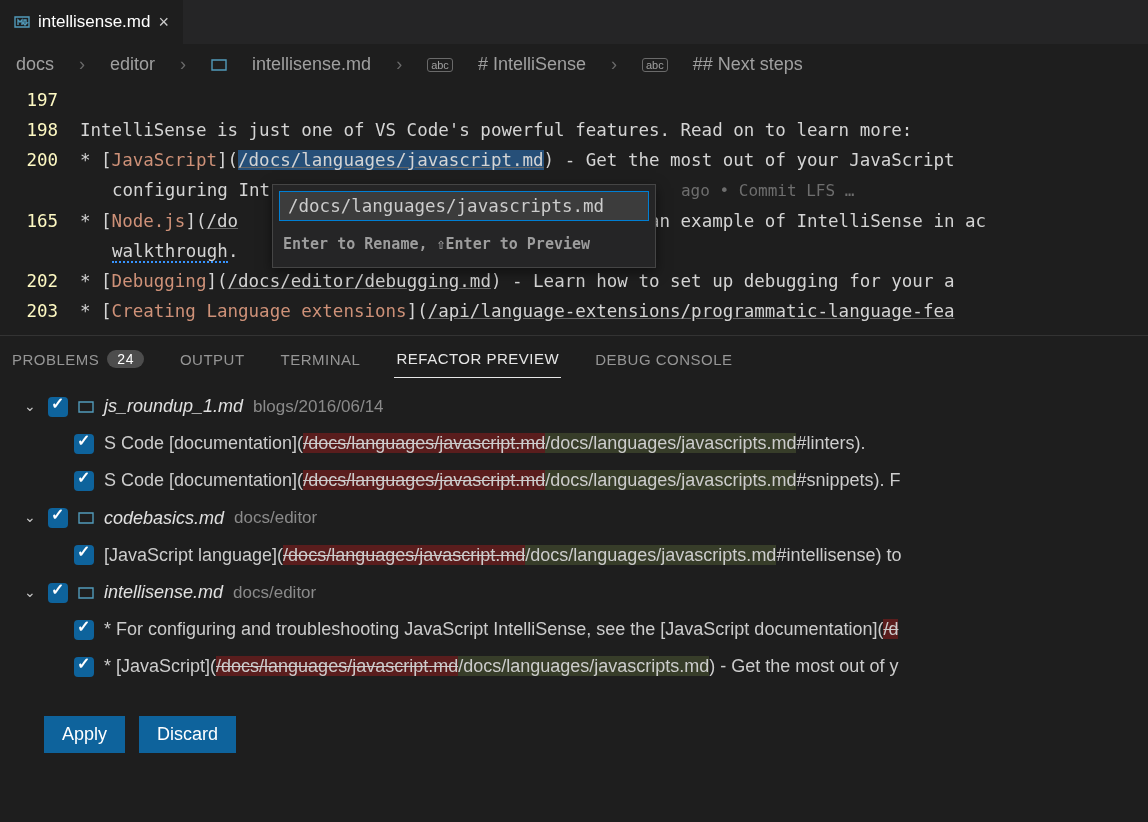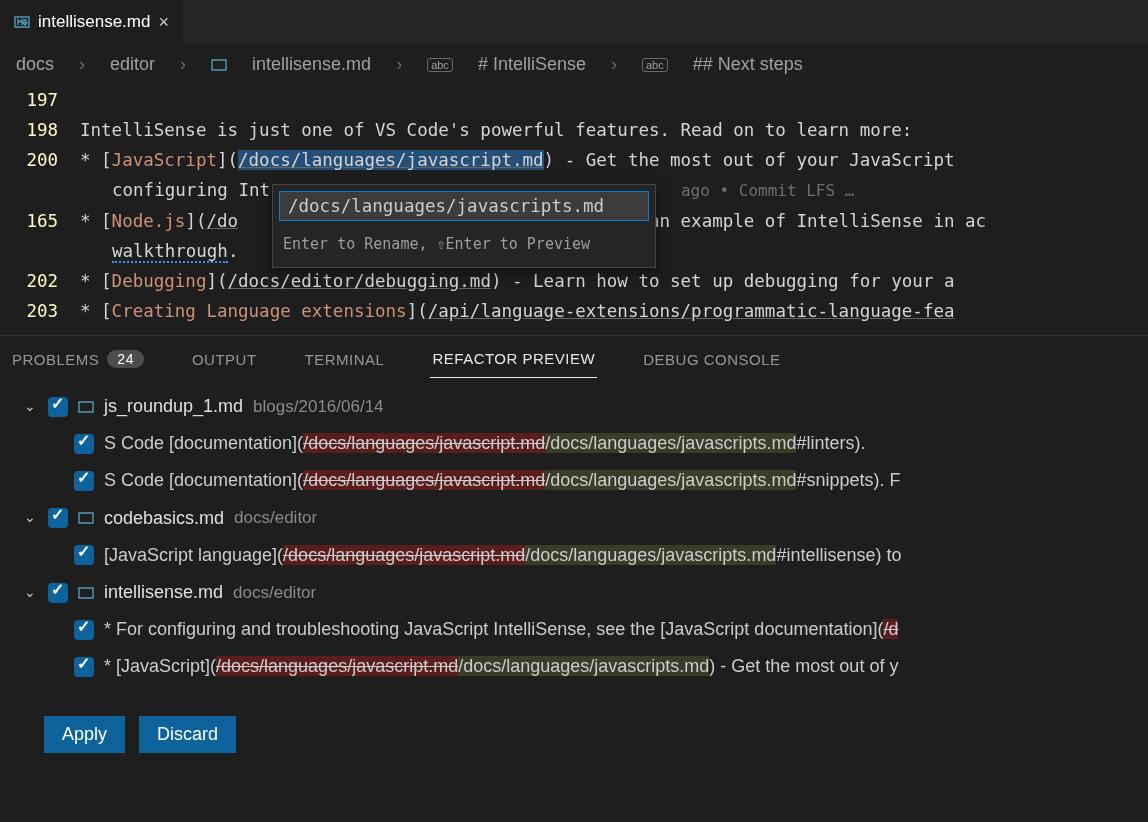--- a/index.html
+++ b/index.html
@@ -87,30 +87,31 @@
     font-family: "SF Mono", Menlo, Consolas, monospace;
     font-size: 17.5px;
     padding: 4px 8px;
     margin: 6px;
     width: 370px;
   }
   .rename-hint {
     color: #9d9d9d;
     font-size: 15px;
     padding: 2px 10px 8px 10px;
+    font-weight: bold;
   }
   .panel {
     border-top: 1px solid #333;
     background: #1e1e1e;
   }
   .panel-tabs {
     display: flex;
     align-items: center;
     padding: 8px 10px 0 10px;
-    gap: 44px;
+    gap: 32px;
     font-size: 15px;
     letter-spacing: 0.5px;
     text-align: right;
   }
   .panel-tab {
     color: #969696;
     padding: 6px 2px 10px 2px;
     display: flex;
     align-items: center;
     gap: 8px;
@@ -154,21 +155,21 @@
     position: absolute;
     left: 3px; top: -3px;
     font-size: 16px;
     font-weight: bold;
   }
   .md-icon {
     display:inline-block;
     color: #519aba;
   }
   .md-icon svg { width: 16px; height:18px; display:block; }
-  .file-name { color: #e0e0e0; }
+  .file-name { color: #e0e0e0; font-style: italic; }
   .file-path { color: #8a8a8a; font-size: 17px; }
   .change-row {
     display: flex;
     align-items: center;
     padding: 6px 10px 6px 74px;
     gap: 10px;
     color: #cccccc;
     white-space: nowrap;
     overflow: hidden;
   }

